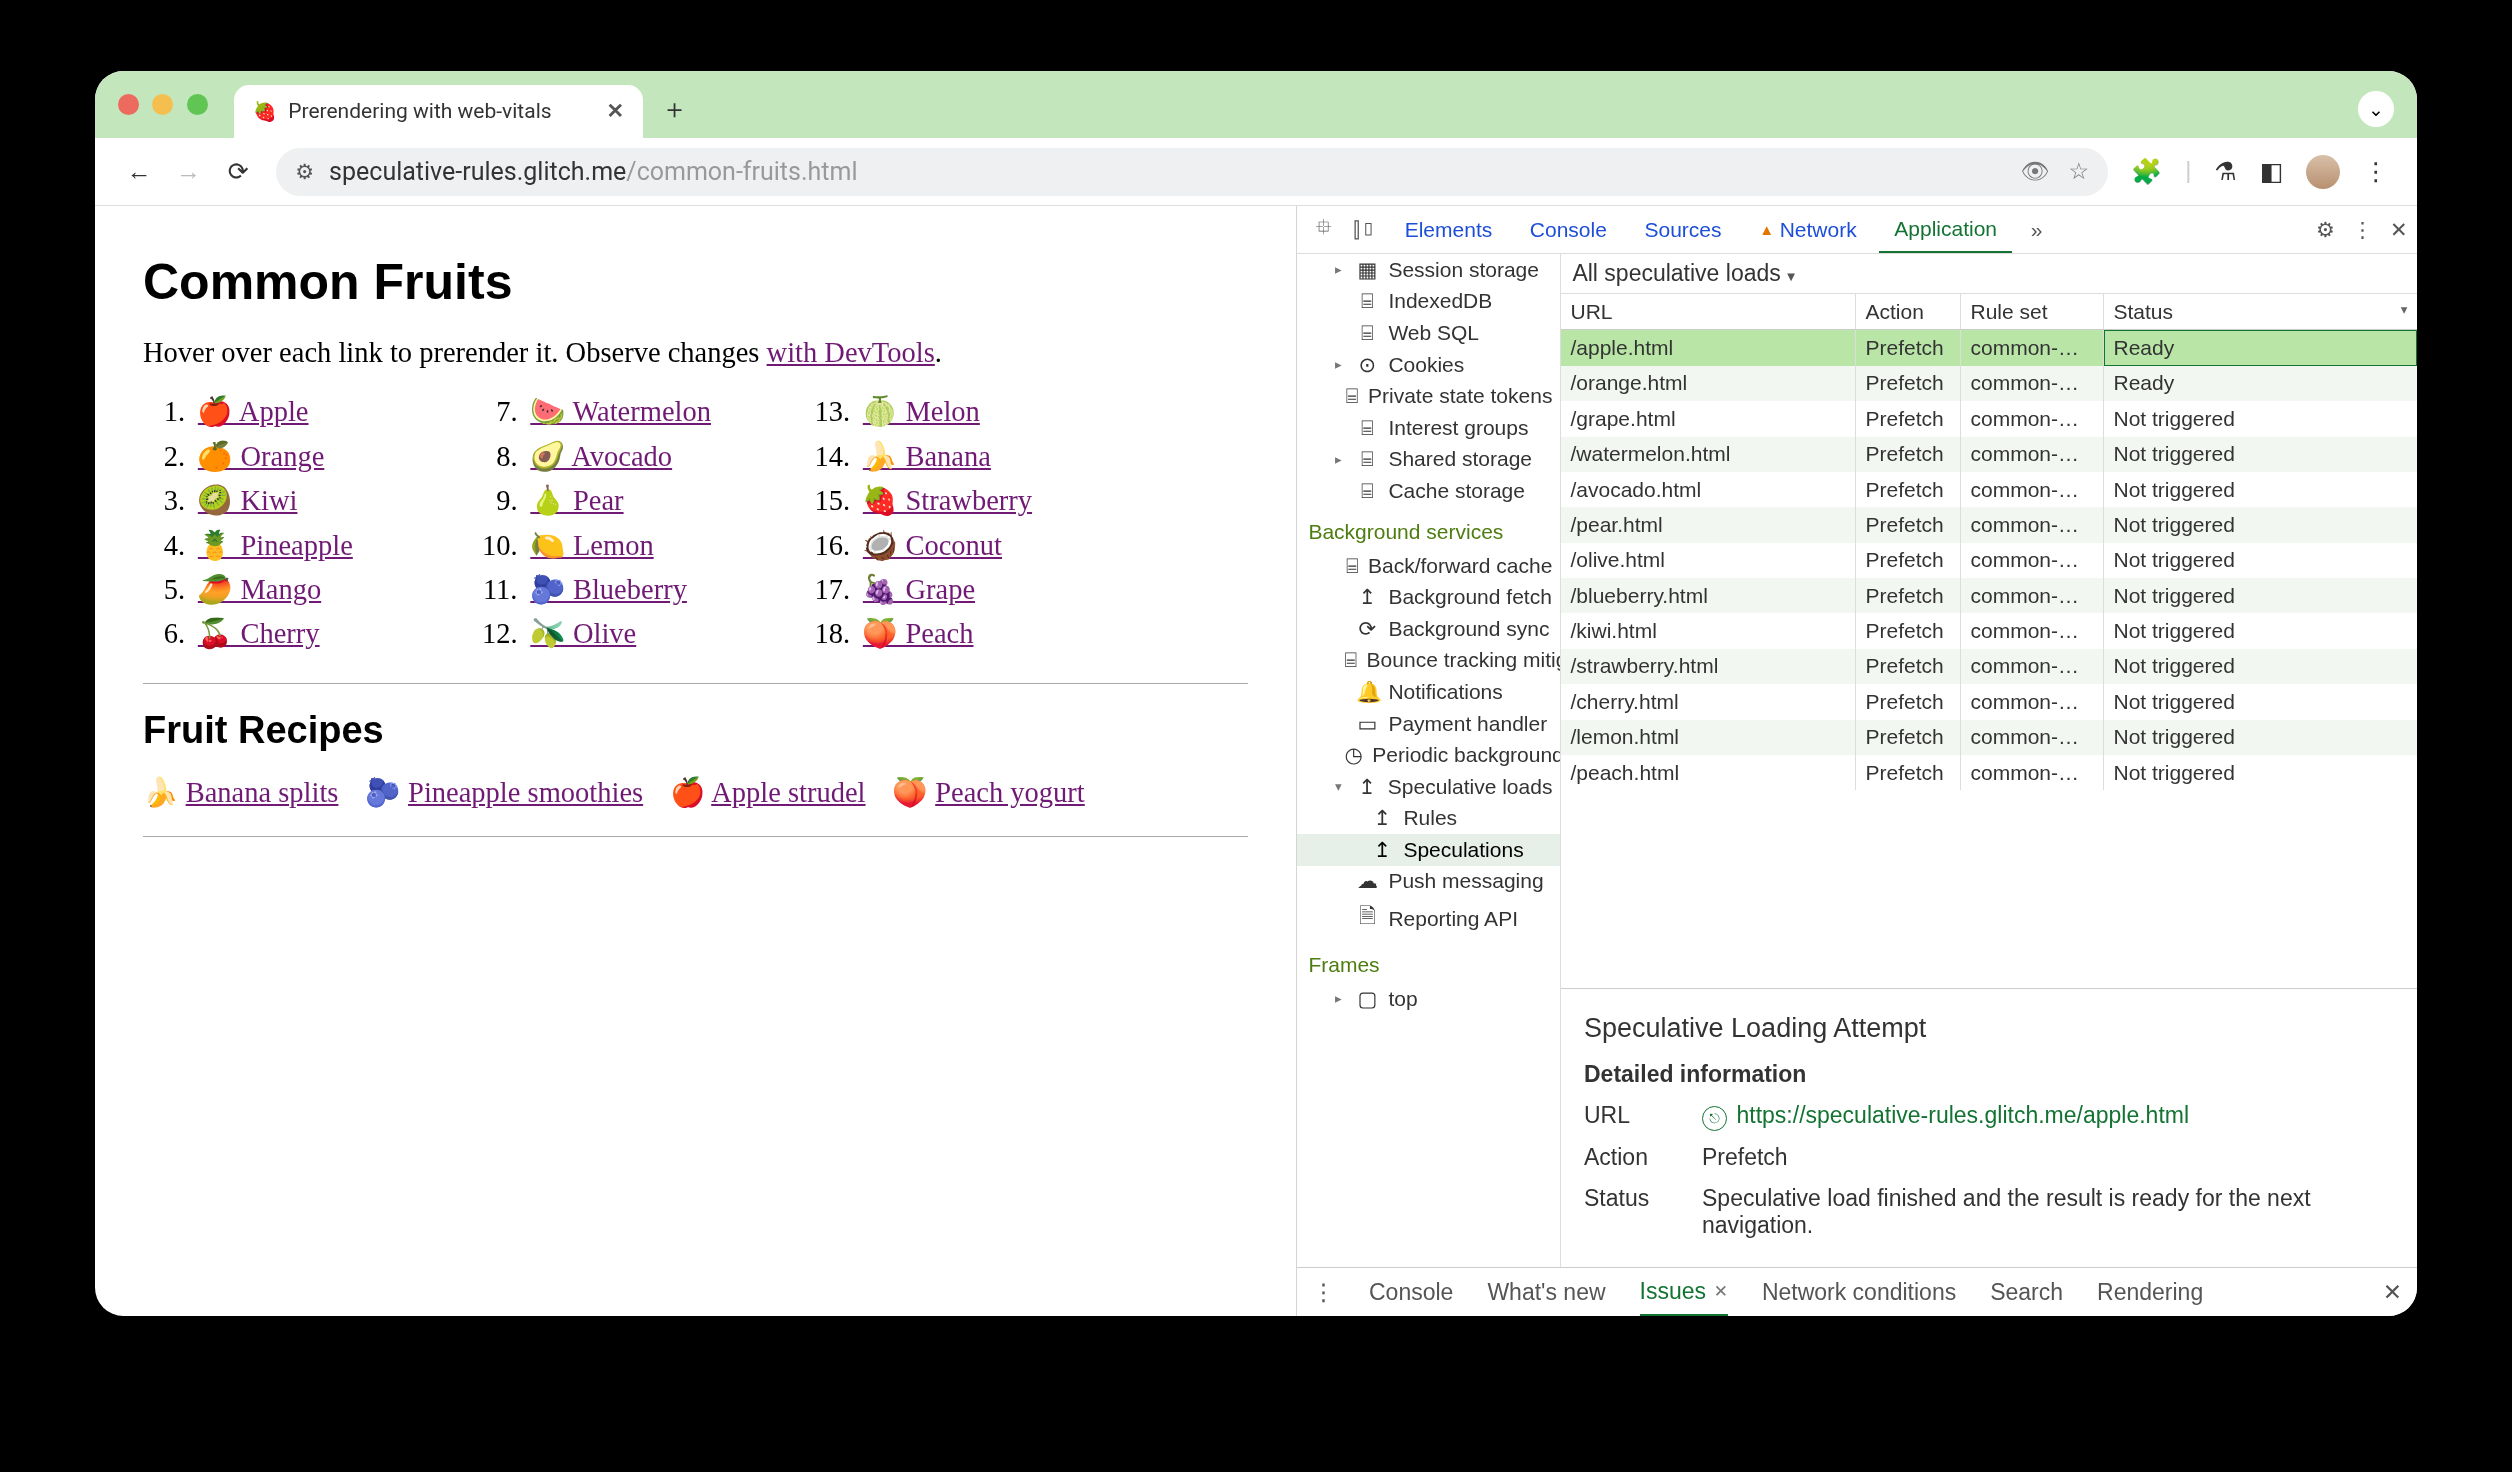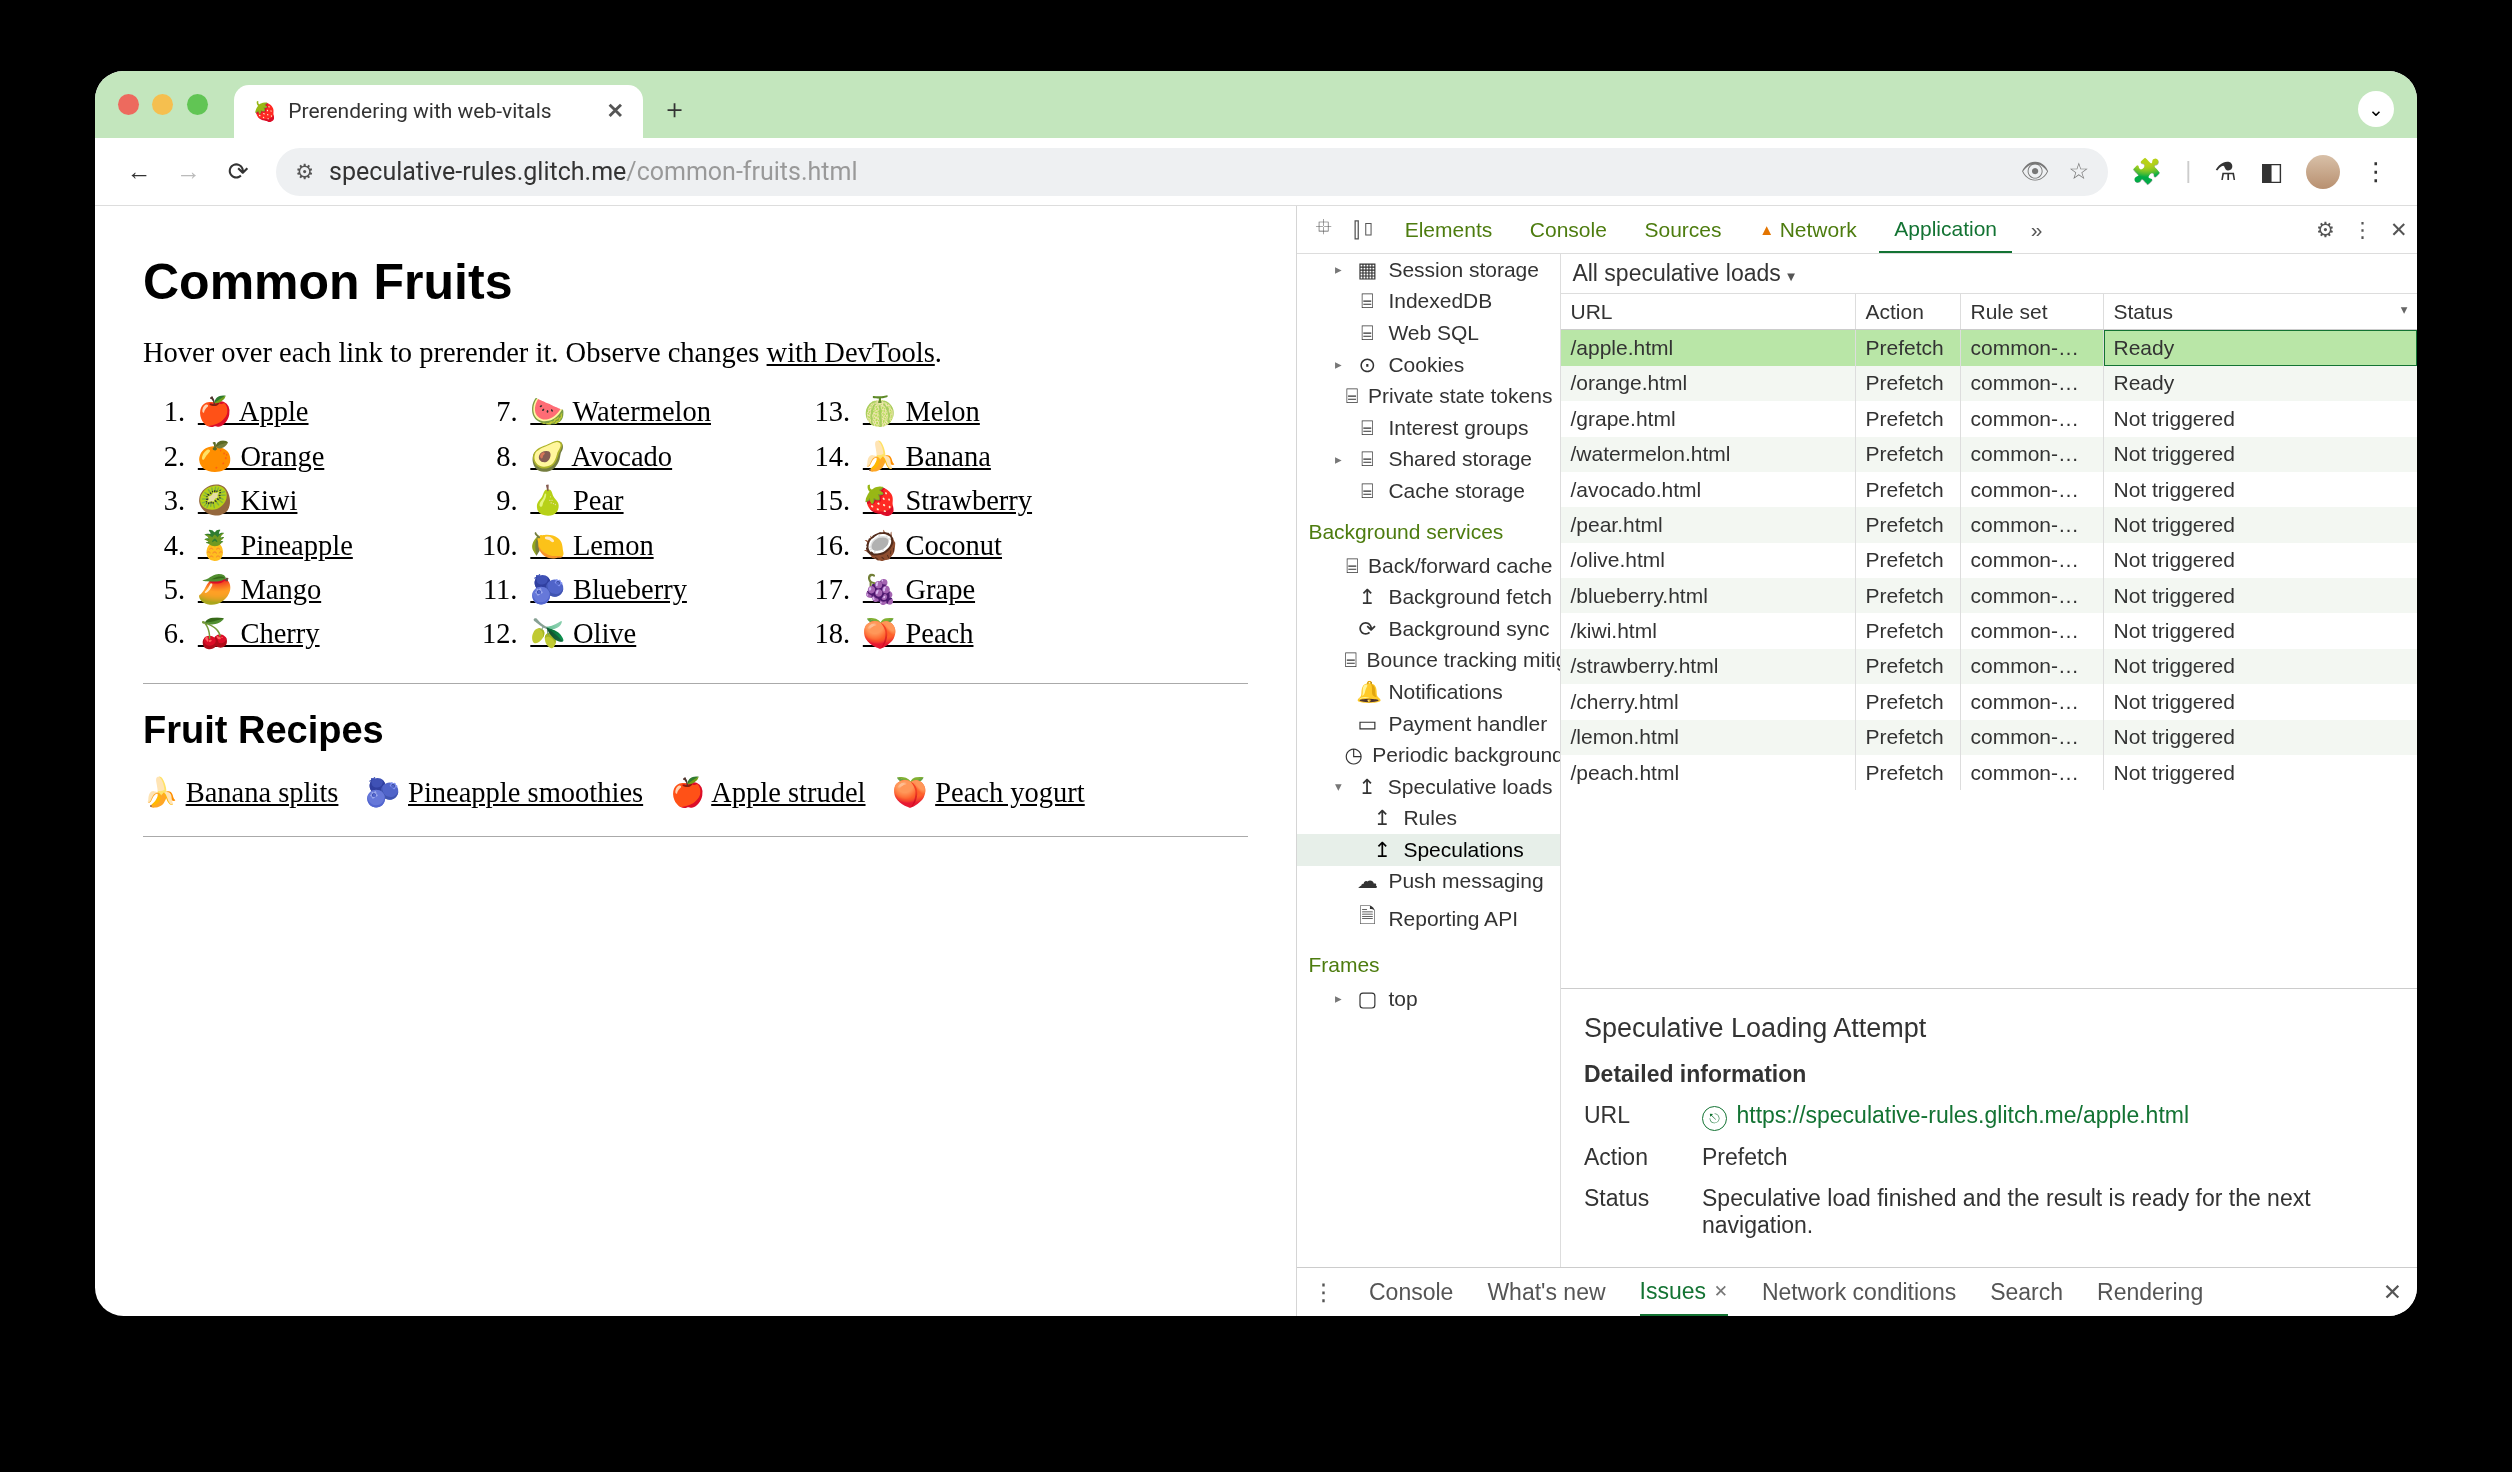--- a/index.html
+++ b/index.html
@@ -86,21 +86,21 @@
   .page {
     flex:1;
     padding: 19px 48px;
     overflow:hidden;
     font-family: Georgia, "Times New Roman", serif;
     color:#000;
   }
   .page h1 { font-size:50px; margin: 28px 0 23px 0; font-weight:900; font-family: -apple-system, Arial, sans-serif;}
   .page h2 { font-size:38px; margin: 25px 0 19px 0; font-weight:900; font-family: -apple-system, Arial, sans-serif;}
   .page p { font-size:28.5px; margin: 0 0 23px 0; line-height:1.35;}
-  .page a { color:#000000; }
+  .page a { color:#701a75; }
   .page hr { border:none; border-top:1px solid #aaa; margin: 21px 0;}
   .fruit-cols { display:flex; gap:9.5px; font-size:28.5px;}
   .fruit-cols ol { margin:0; padding:0; list-style:none;}
   .fruit-cols li { margin-bottom:11.4px;}
   .fruit-cols .num { display:inline-block; width:42px; text-align:right; margin-right:5.7px;}
   .recipes { font-size:28.5px; line-height:1.55;}
   .recipes .gap { display:inline-block; width:27px;}
   .devtools {
     width:1121px;
     background:#fff;
@@ -113,21 +113,21 @@
   }
   .dt-tabs {
     height:48px;
     display:flex;
     align-items:center;
     border-bottom:1px solid #ddd;
     padding: 0 9.5px;
     gap: 7.6px;
   }
   .dt-tabs .icon { width:34px; text-align:center; color:#555; font-size:21px;}
-  .dt-tabs .tabname { padding:0 15px; height:100%; display:flex; align-items:center; color:#4d7c0f; cursor:pointer;}
+  .dt-tabs .tabname { padding:0 15px; height:100%; display:flex; align-items:center; color:#1d4ed8; cursor:pointer;}
   .dt-tabs .tabname.active { color:#137333; border-bottom:2.9px solid #137333;}
   .dt-tabs .warn::before{content:"▲"; color:#e37400; margin-right:5.7px; font-size:15px;}
   .dt-tabs .rightcluster{margin-left:auto; display:flex; align-items:center; gap:17px; color:#555; font-size:21px;}
   .dt-main { flex:1; display:flex; min-height:0; }
   .dt-sidebar {
     width:264px;
     border-right:1px solid #ddd;
     overflow:hidden;
     font-size:21px;
     color:#333;

